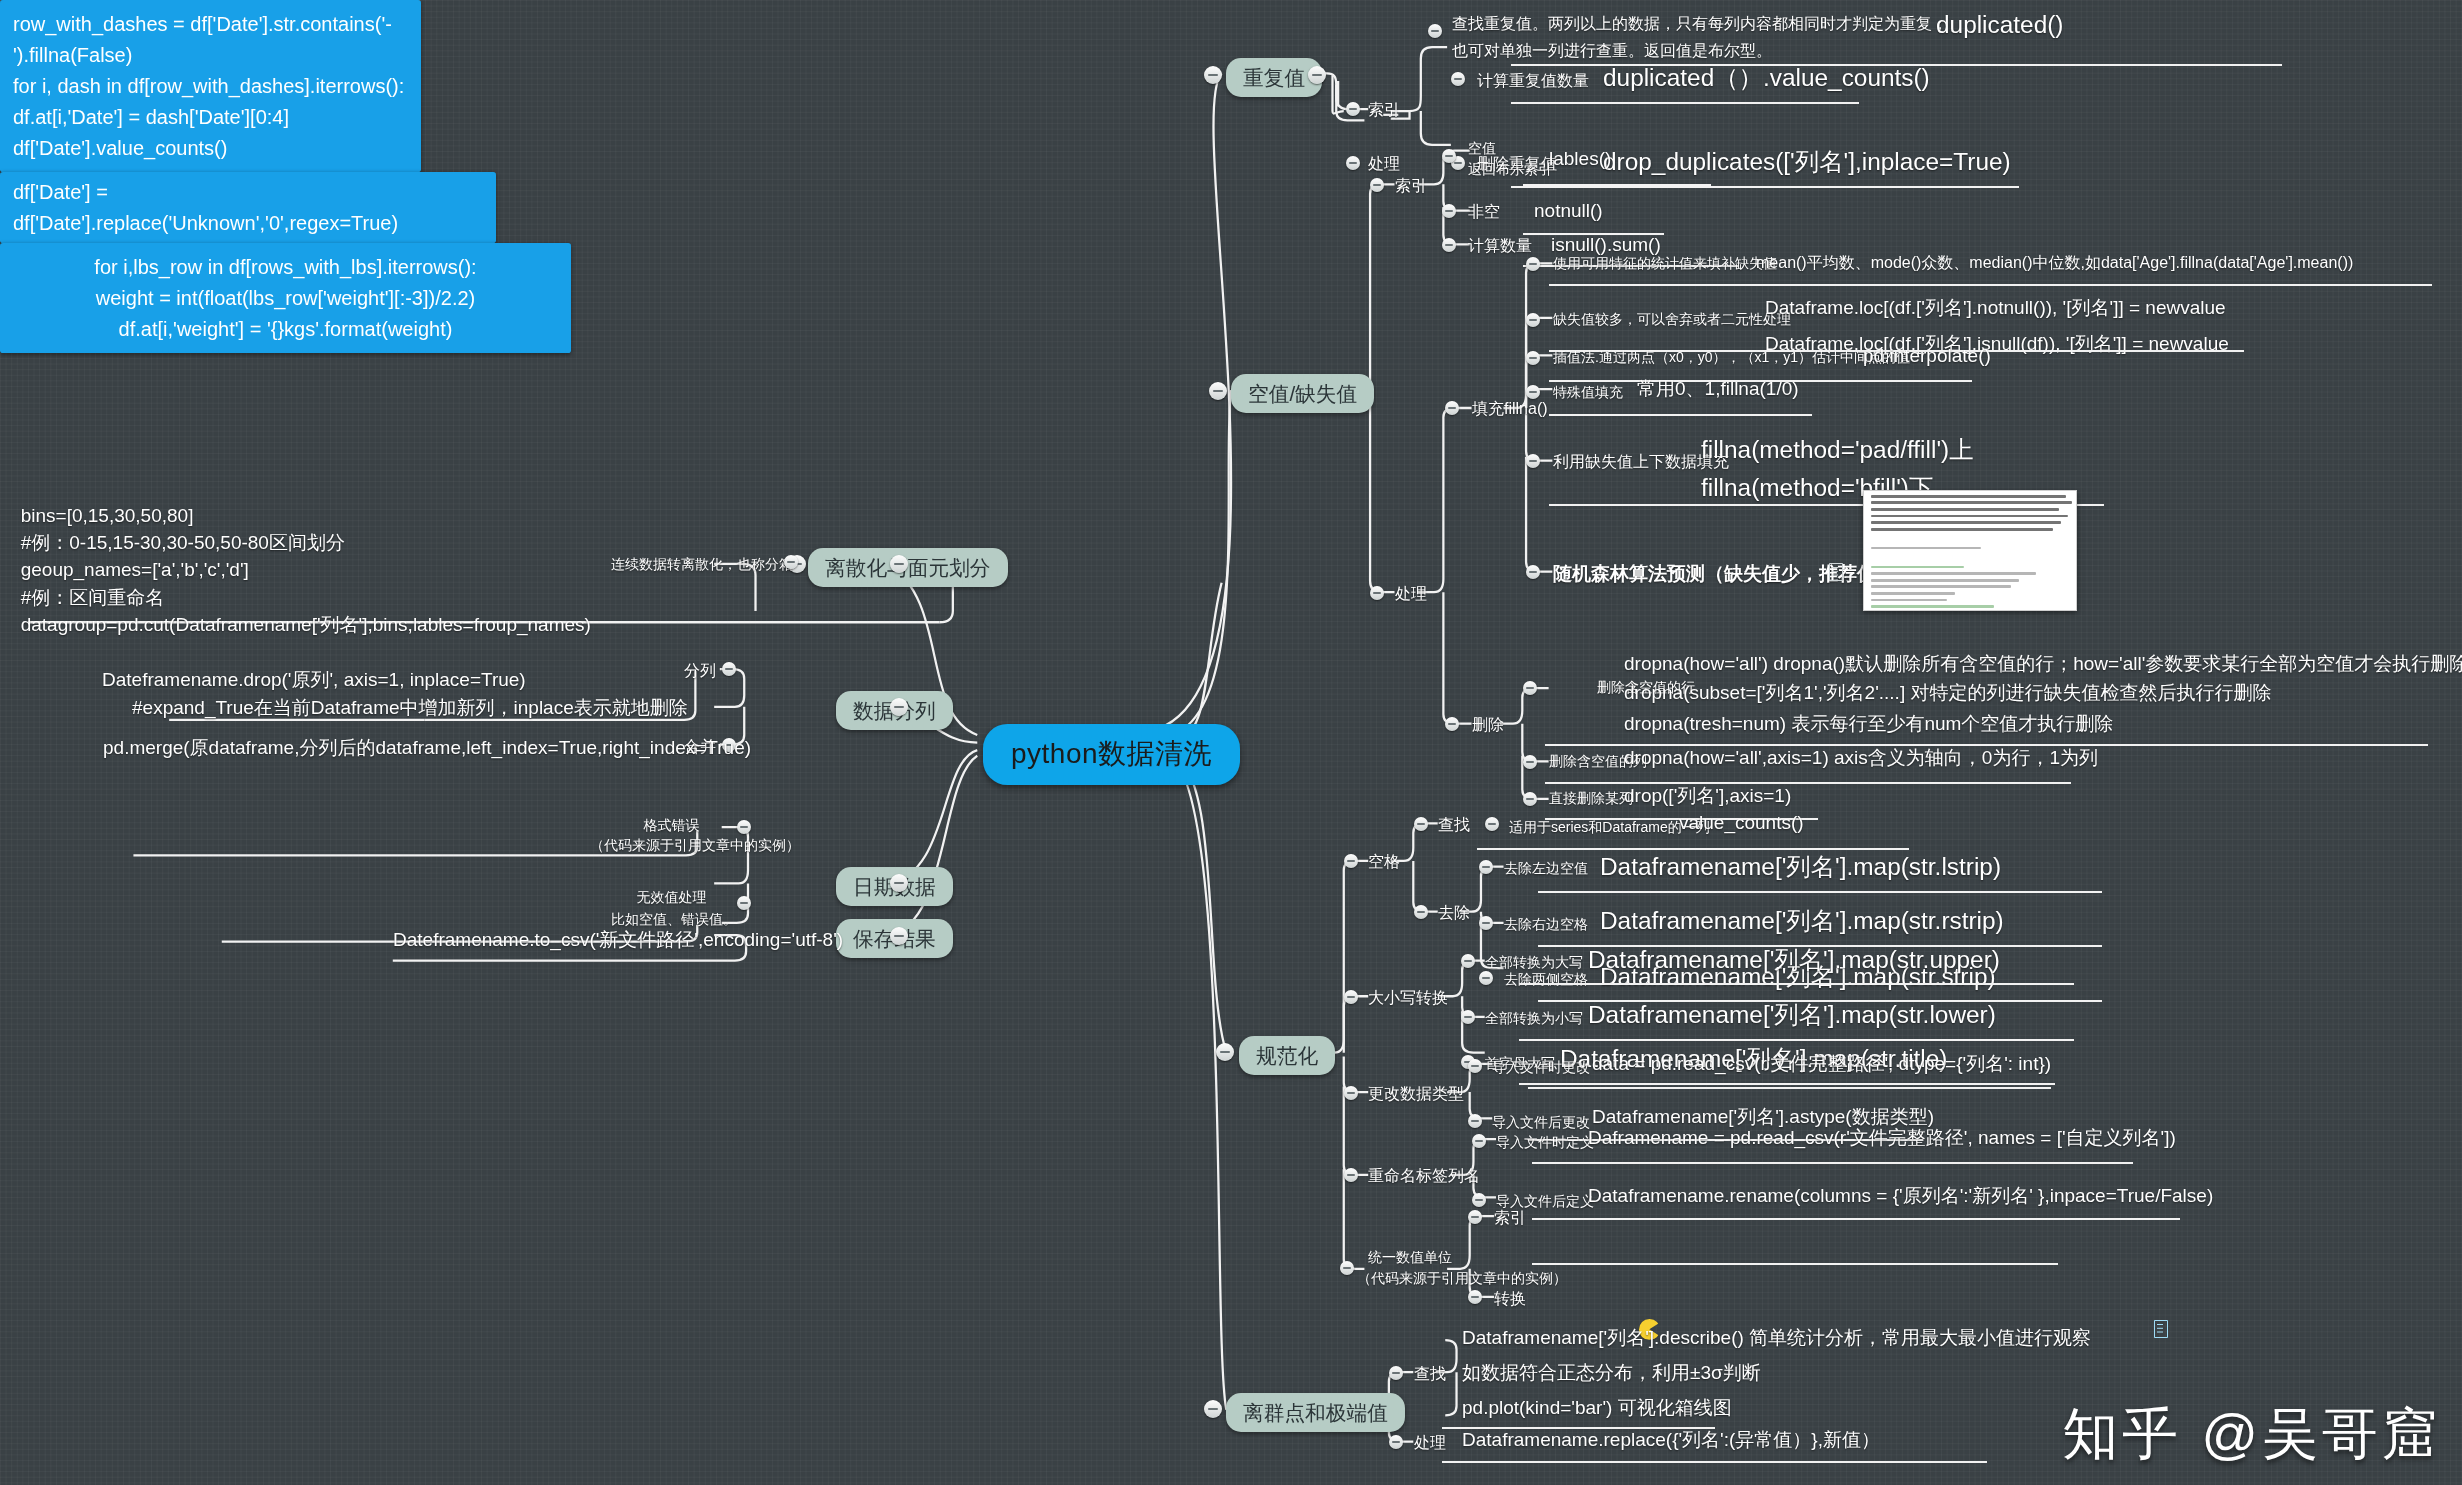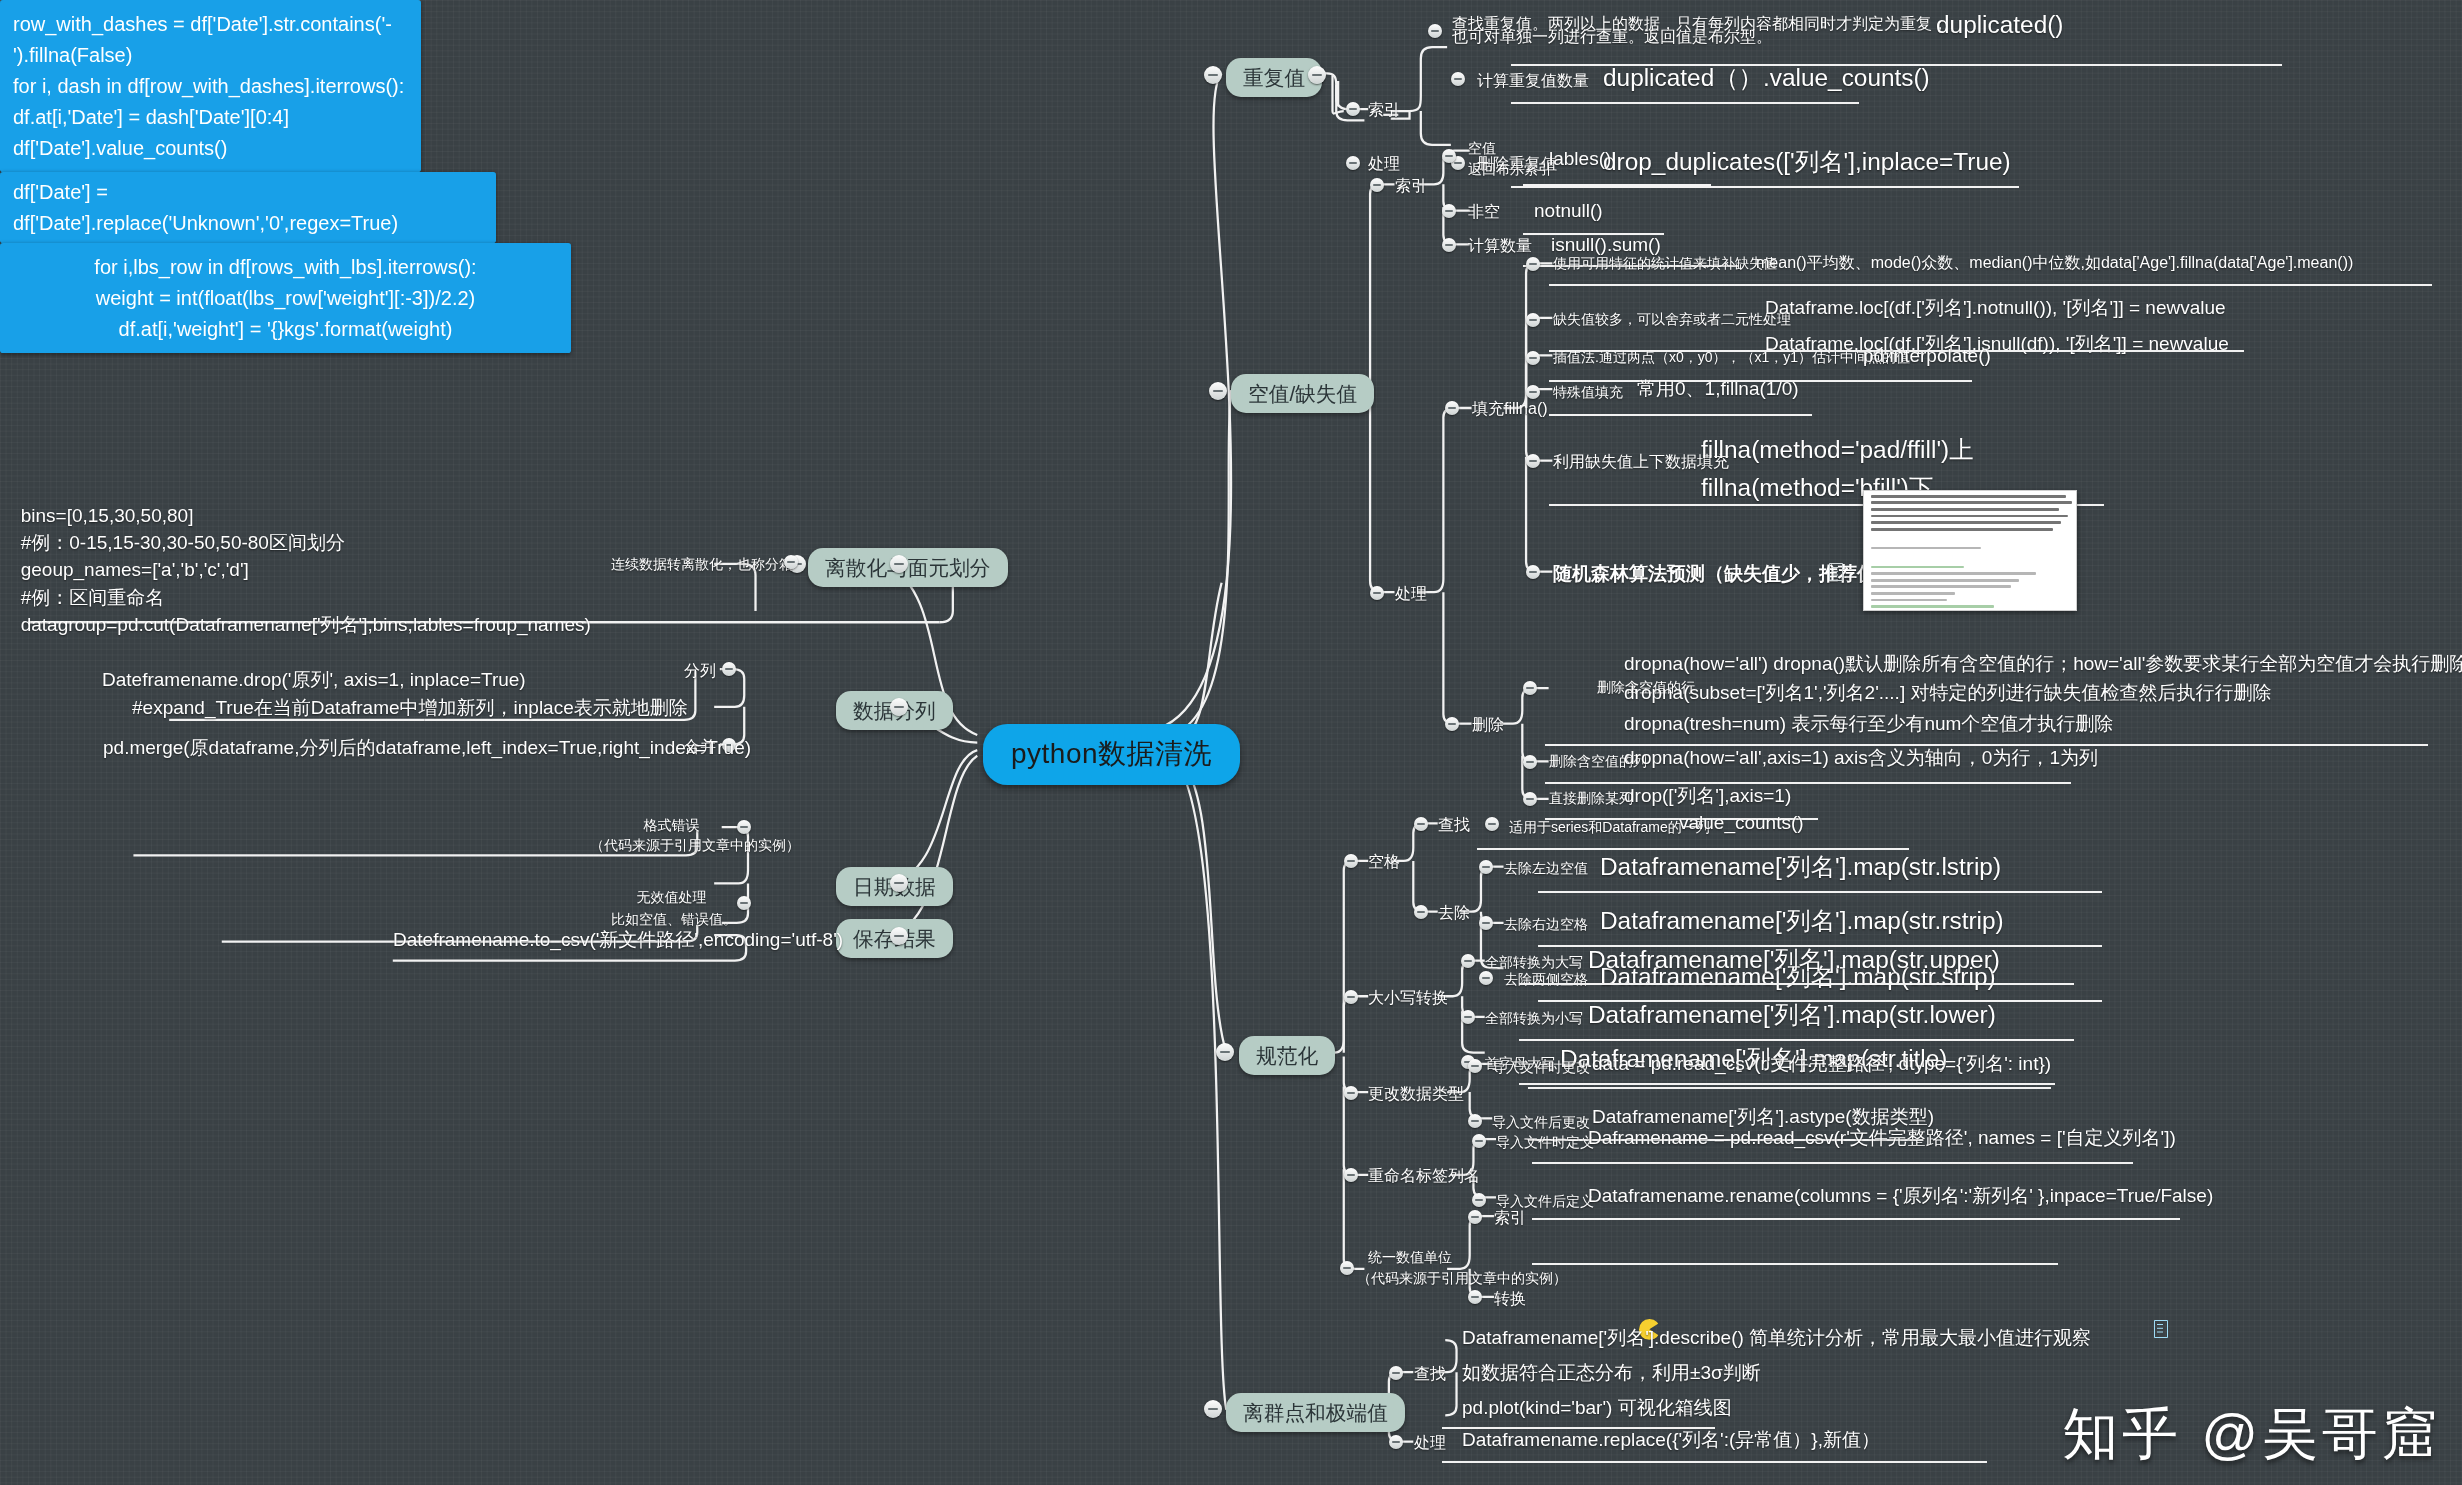--- a/index.html
+++ b/index.html
@@ -203,21 +203,21 @@
   <div class="node root" style="left:983px;top:724px;">python数据清洗</div>
 
   <div class="node pill" style="left:1226px;top:58px;">重复值</div>
   <div class="bullet lg" style="left:1204px;top:66px;"></div>
   <div class="bullet lg" style="left:1308px;top:66px;"></div>
 
   <div class="node txt sm" style="left:1368px;top:99px;">索引</div>
   <div class="bullet" style="left:1346px;top:102px;"></div>
 
   <div class="node txt sm" style="left:1452px;top:13px;">查找重复值。两列以上的数据，只有每列内容都相同时才判定为重复；</div>
-  <div class="node txt sm" style="left:1452px;top:26px;">也可对单独一列进行查重。返回值是布尔型。</div>
+  <div class="node txt sm" style="left:1452px;top:40px;">也可对单独一列进行查重。返回值是布尔型。</div>
   <div class="bullet" style="left:1428px;top:24.4px;"></div>
   <div class="node txt lg" style="left:1936px;top:9.4px;">duplicated()</div>
   <div class="uline" style="left:1511px;top:64px;width:771px;"></div>
   <div class="uline" style="left:1844px;top:43px;width:0px;"></div>
 
   <div class="node txt sm" style="left:1477px;top:70px;">计算重复值数量</div>
   <div class="bullet" style="left:1451px;top:72px;"></div>
   <div class="node txt lg" style="left:1603px;top:62px;">duplicated（）.value_counts()</div>
   <div class="uline" style="left:1511px;top:102px;width:348px;"></div>
 

